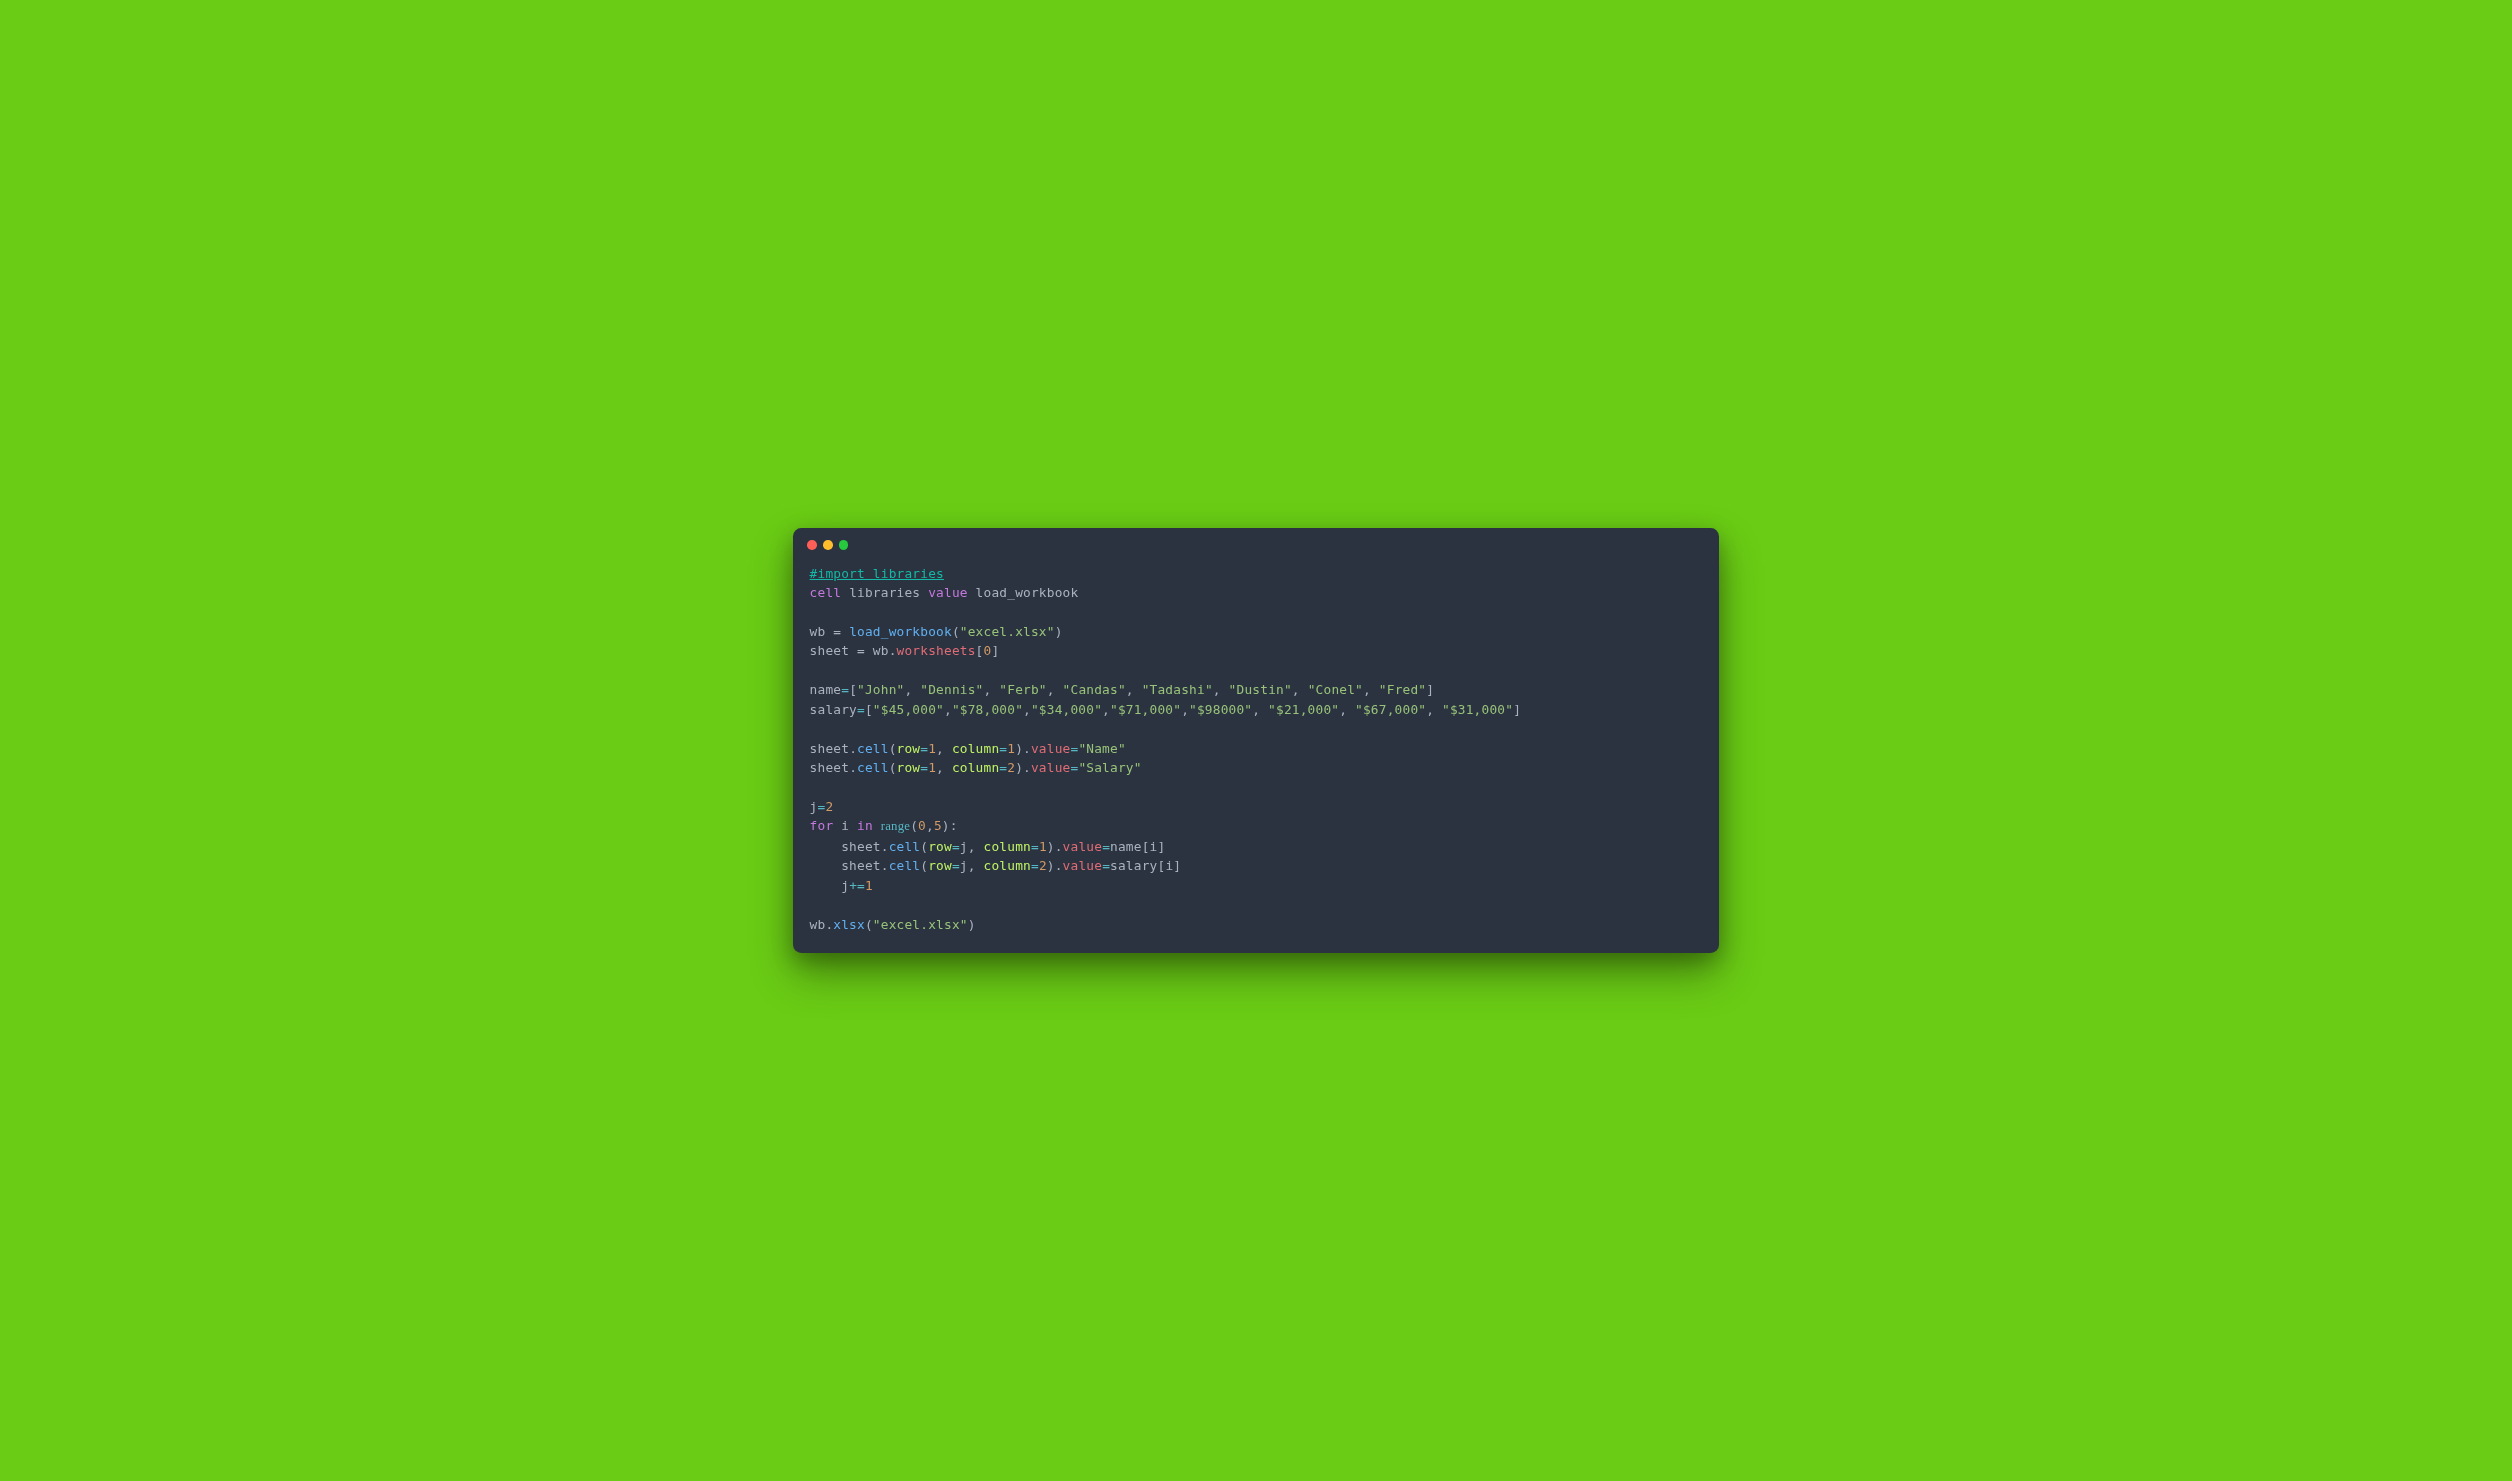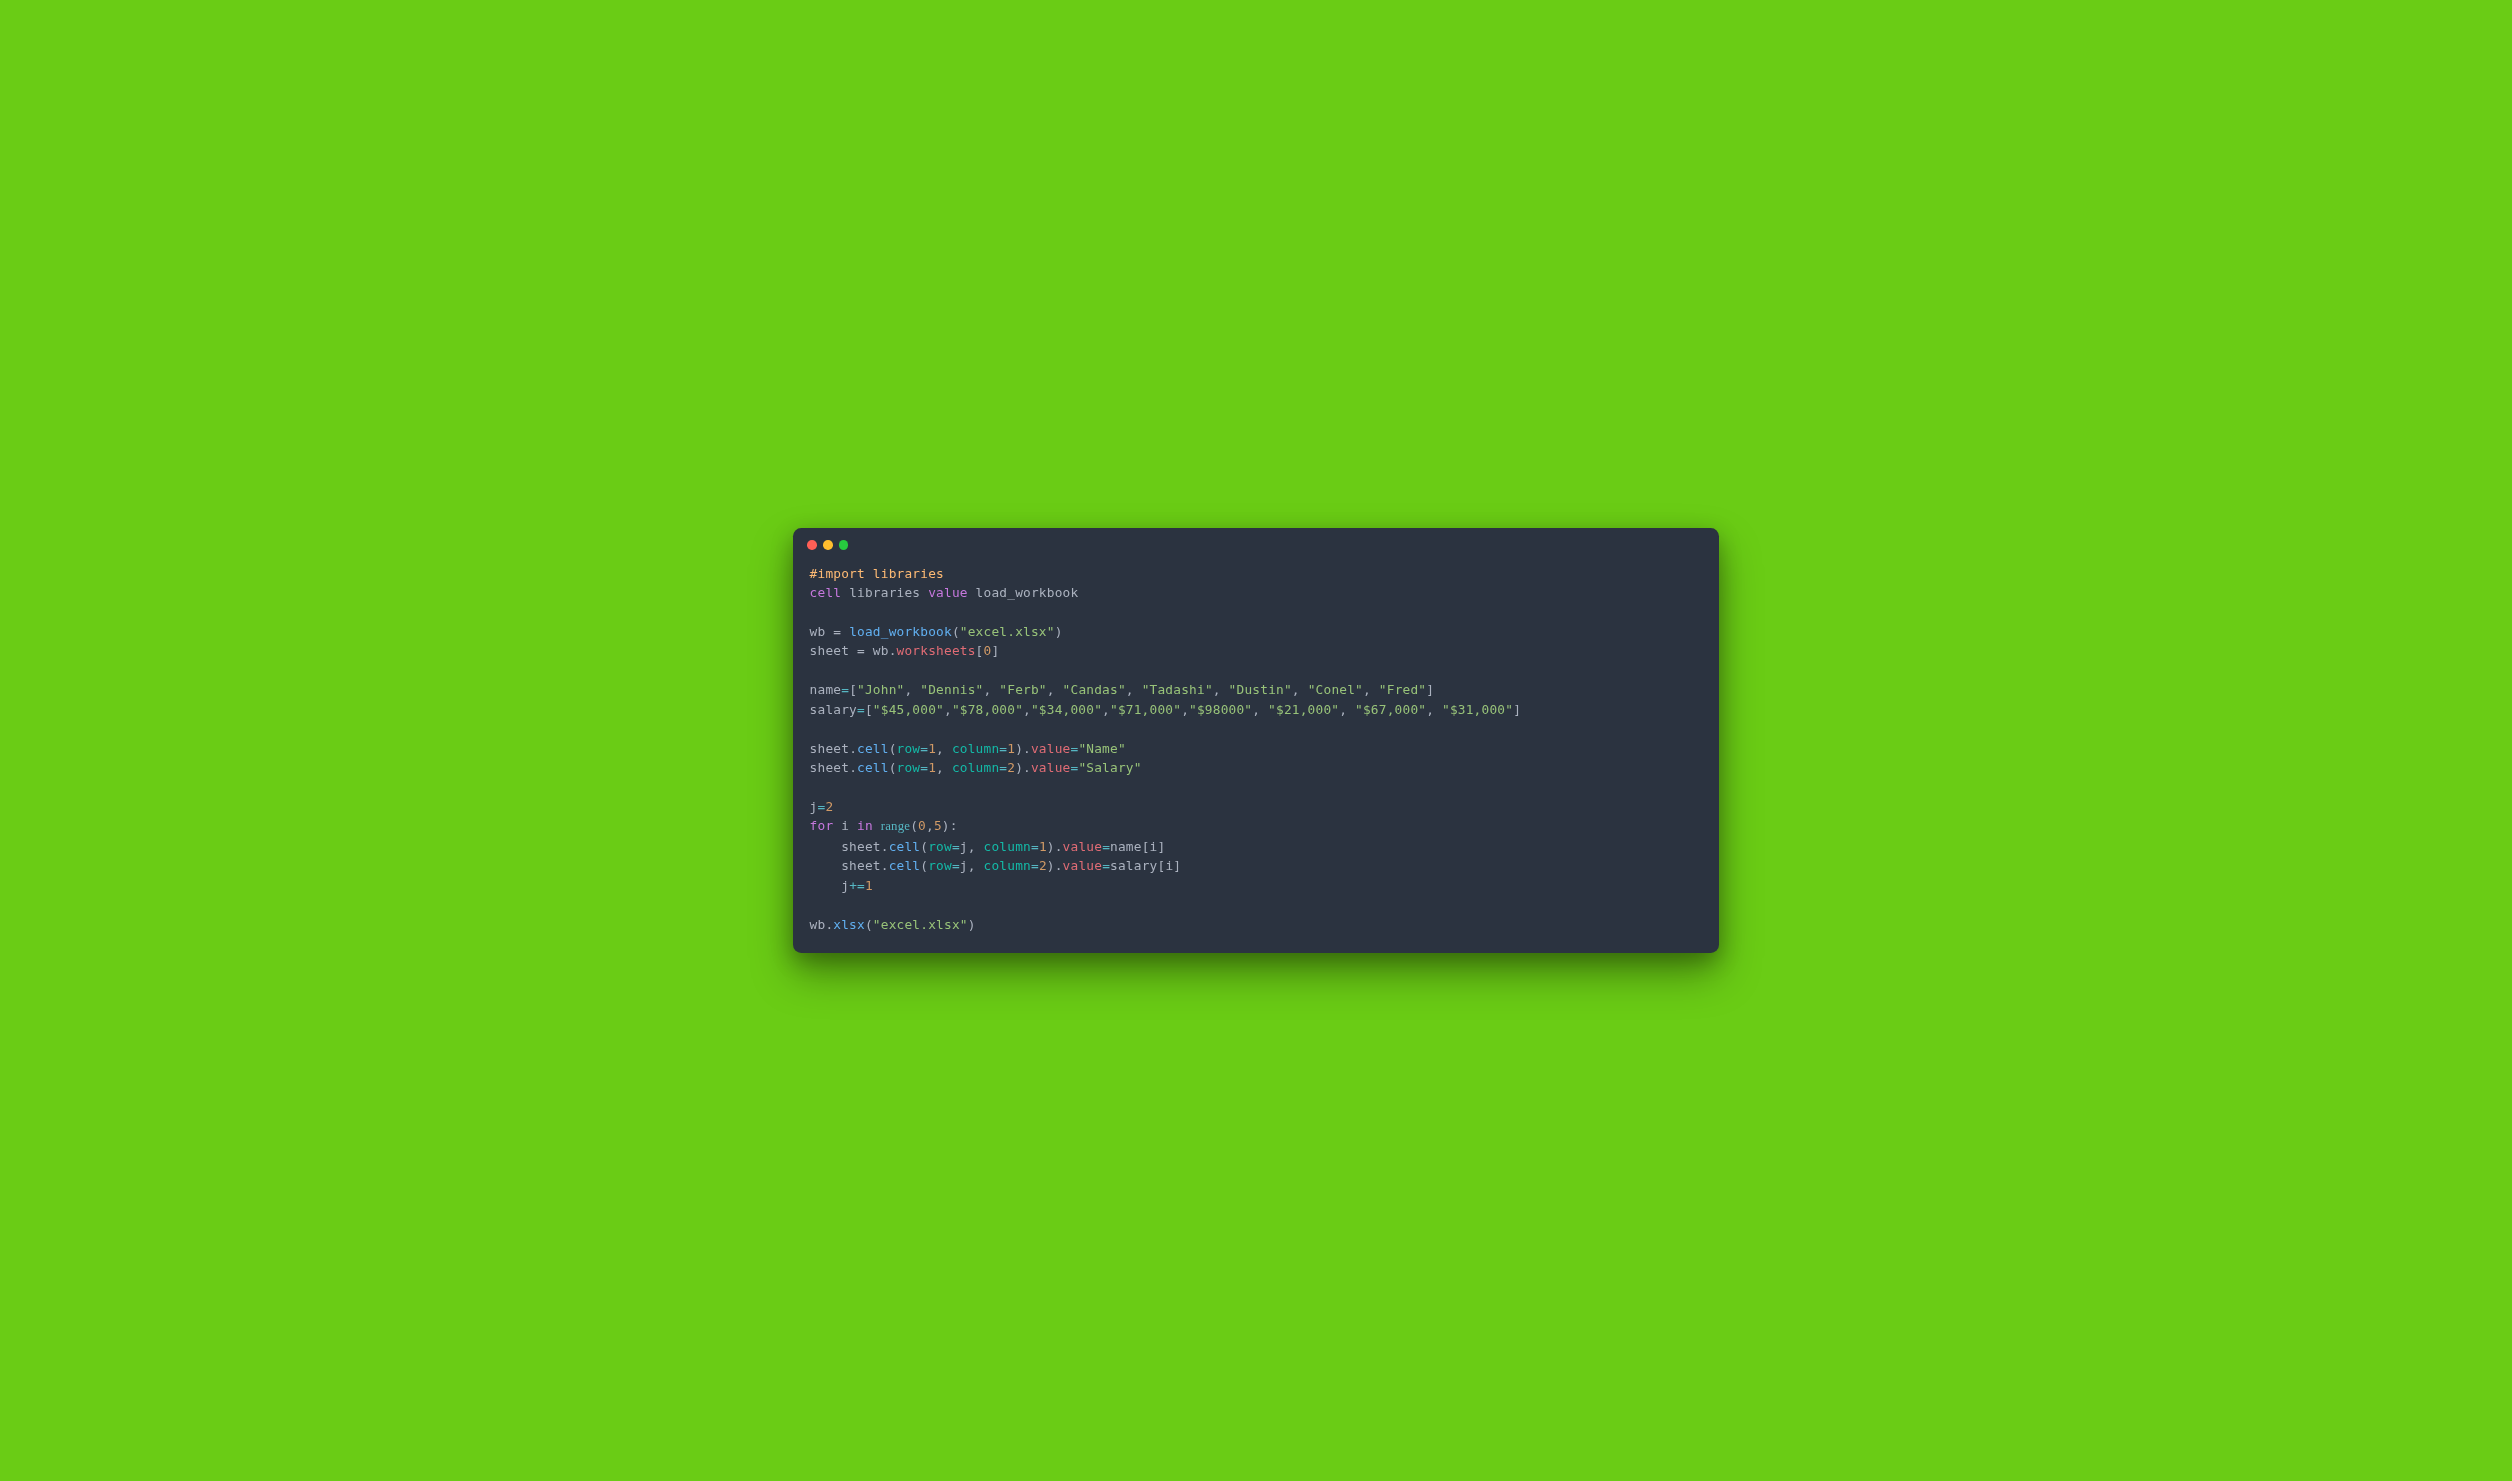--- a/index.html
+++ b/index.html
@@ -36,28 +36,28 @@
     .tl-green { background: #27C93F; }
     .code-area {
       padding: 9.7px 16.6px 19.3px 16.6px;
       font-size: 12.8px;
       line-height: 1.52;
       color: #d8dee9;
       white-space: pre;
       overflow-x: auto;
       letter-spacing: 0.2px;
     }
-    .comment { color: #fdba74; }
+    .comment { color: #14b8a6; text-decoration: underline; }
     .keyword { color: #C678DD; }
     .builtin { color: #56B6C2; font-family: Liberation Serif, serif; }
     .funcname { color: #61AFEF; }
     .string { color: #98C379; }
     .number { color: #D19A66; }
     .attr { color: #E06C75; }
-    .param { color: #14b8a6; }
+    .param { color: #bef264; }
     .op { color: #56B6C2; }
     .plain { color: #ABB2BF; }
     .paren { color: #ABB2BF; }
   </style>
 </head>
 <body>
 
 <div class="editor-window">
   <div class="titlebar">
     <div class="traffic-light tl-red"></div>

